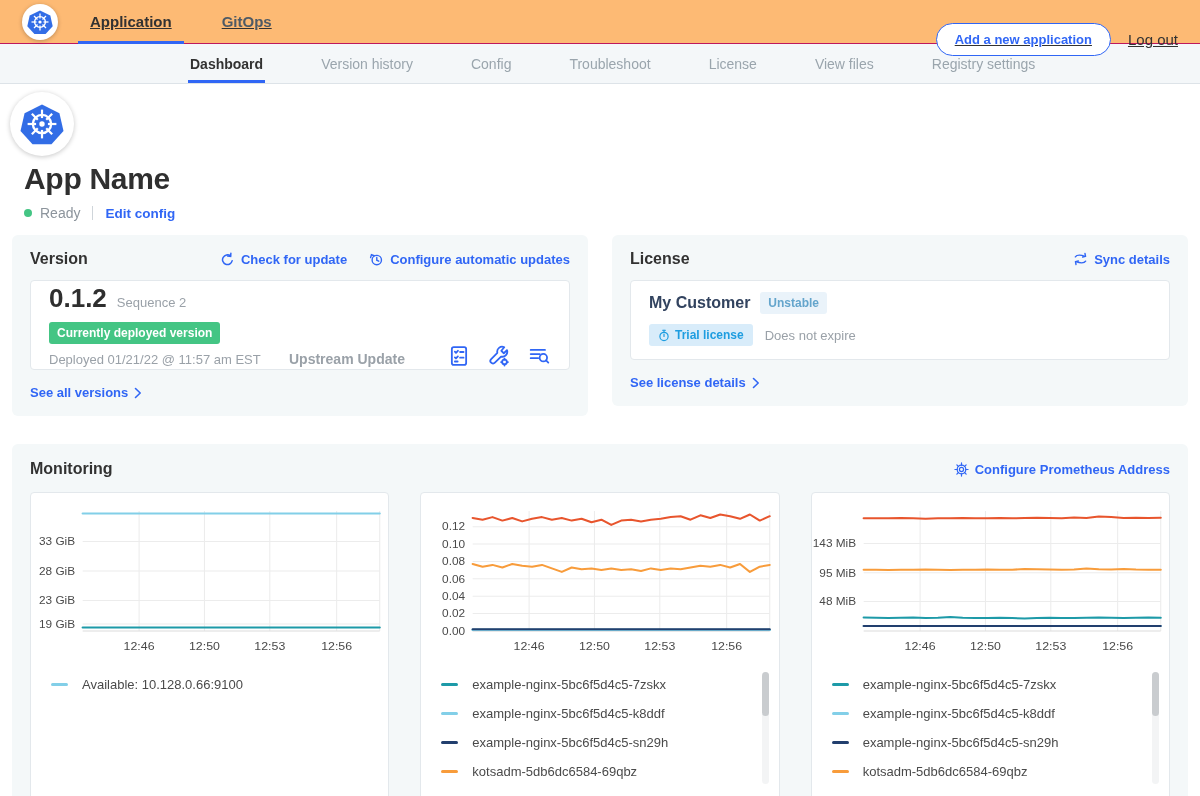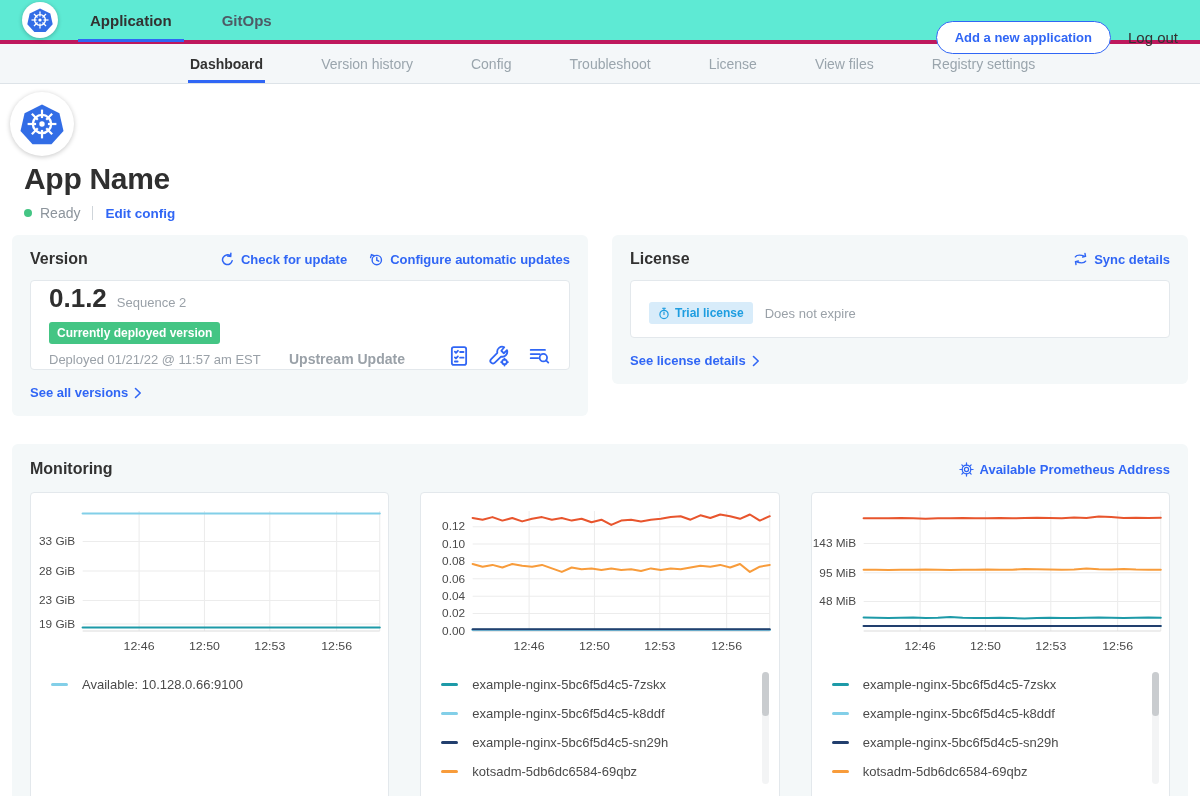--- a/index.html
+++ b/index.html
@@ -1,21 +1,21 @@
 <!DOCTYPE html>
 <html><head>
 <meta charset="utf-8">
 <style>
   * { margin:0; padding:0; box-sizing:border-box; }
   html,body { width:1200px; height:796px; background:#ffffff;
     font-family:"Liberation Sans","DejaVu Sans",sans-serif; color:#323232; overflow:hidden; }
 
   
-  .topnav { height:44px; background:#5eead4; display:flex; align-items:center; padding:0 22px;
-    border-bottom:4px solid #be185d; position:relative; }
+  .topnav { height:44px; background:#fdba74; display:flex; align-items:center; padding:0 22px;
+    border-bottom:1px solid #be185d; position:relative;text-decoration:underline; }
   .brand { width:36px; height:36px; border-radius:50%; background:#fff;
     box-shadow:0 1px 4px rgba(0,0,0,.25); display:flex; align-items:center; justify-content:center; margin-right:28px; }
   .topnav-item { font-size:15px; font-weight:700; padding:0 4px; margin-right:42px; height:44px;
     display:flex; align-items:center; position:relative; cursor:pointer; color:#4e5a65; }
   .topnav-item.active { color:#323232; }
   .topnav-item.active:after { content:""; position:absolute; left:-8px; right:-8px; bottom:0; height:3px; background:#3066f5; }
   .topnav-right { margin-left:auto; display:flex; align-items:center; gap:17px;margin-top:35px; }
   .add-app-btn { border:1px solid #3066f5; color:#3066f5; font-weight:700; font-size:13px;
     padding:8px 18px; border-radius:18px; background:#fff; cursor:pointer; font-family:inherit; }
   .logout { font-size:15px; color:#323232; cursor:pointer; }
@@ -239,20 +239,24 @@
           <svg class="ic" width="15" height="14" viewBox="0 0 16 15" fill="none" stroke="#3066f5" stroke-width="1.5" stroke-linecap="round" stroke-linejoin="round">
             <path d="M2.5 5.2 C4 2.8 7 2.6 13 4.6"></path>
               <polyline points="12.8,1.6 13.4,4.7 10.3,5.4"></polyline>
             <path d="M13.5 9.8 C12 12.2 9 12.4 3 10.4"></path>
               <polyline points="3.2,13.4 2.6,10.3 5.7,9.6"></polyline>
           </svg>
           <span>Sync details</span>
         </span>
       </div>
       <div class="inner-box lic-box">
+        <div class="lic-row1">
+          <span class="lic-customer">My Customer</span>
+          <span class="chip-channel">Unstable</span>
+        </div>
         <div class="lic-row2">
           <span class="chip-trial">
             <svg class="ic" width="12" height="13" viewBox="0 0 14 15" fill="none" stroke="#1e9de0" stroke-width="1.4" stroke-linecap="round">
               <circle cx="7" cy="8.6" r="4.8"></circle>
               <line x1="7" y1="8.6" x2="7" y2="5.8"></line>
               <line x1="5.4" y1="1.4" x2="8.6" y2="1.4"></line>
               <line x1="7" y1="1.6" x2="7" y2="3.4"></line>
             </svg>
             <span>Trial license</span>
           </span>
@@ -281,21 +285,21 @@
             <line x1="8" y1="1" x2="8" y2="3.4"></line>
               <line x1="8" y1="12.6" x2="8" y2="15"></line>
             <line x1="1" y1="8" x2="3.4" y2="8"></line>
               <line x1="12.6" y1="8" x2="15" y2="8"></line>
             <line x1="3.05" y1="3.05" x2="4.75" y2="4.75"></line>
               <line x1="11.25" y1="11.25" x2="12.95" y2="12.95"></line>
             <line x1="12.95" y1="3.05" x2="11.25" y2="4.75"></line>
               <line x1="4.75" y1="11.25" x2="3.05" y2="12.95"></line>
           </g>
         </svg>
-        <span>Available Prometheus Address</span>
+        <span>Configure Prometheus Address</span>
       </span>
     </div>
     <div class="charts-row" id="charts-row">
       <div class="chart-card">
         <svg class="chart-svg" viewBox="0 0 332 152" preserveAspectRatio="none">
             <line x1="48" x2="324" y1="118.94117647058825" y2="118.94117647058825" stroke="#ececec" stroke-width="1"></line>
             <text x="41" y="122.74117647058824" text-anchor="end" font-size="11" fill="#4a4a4a" font-family="Liberation Sans, DejaVu Sans, sans-serif">19 GiB</text>
             <line x1="48" x2="324" y1="95.41176470588236" y2="95.41176470588236" stroke="#ececec" stroke-width="1"></line>
             <text x="41" y="99.21176470588236" text-anchor="end" font-size="11" fill="#4a4a4a" font-family="Liberation Sans, DejaVu Sans, sans-serif">23 GiB</text>
             <line x1="48" x2="324" y1="66.00000000000001" y2="66.00000000000001" stroke="#ececec" stroke-width="1"></line>

